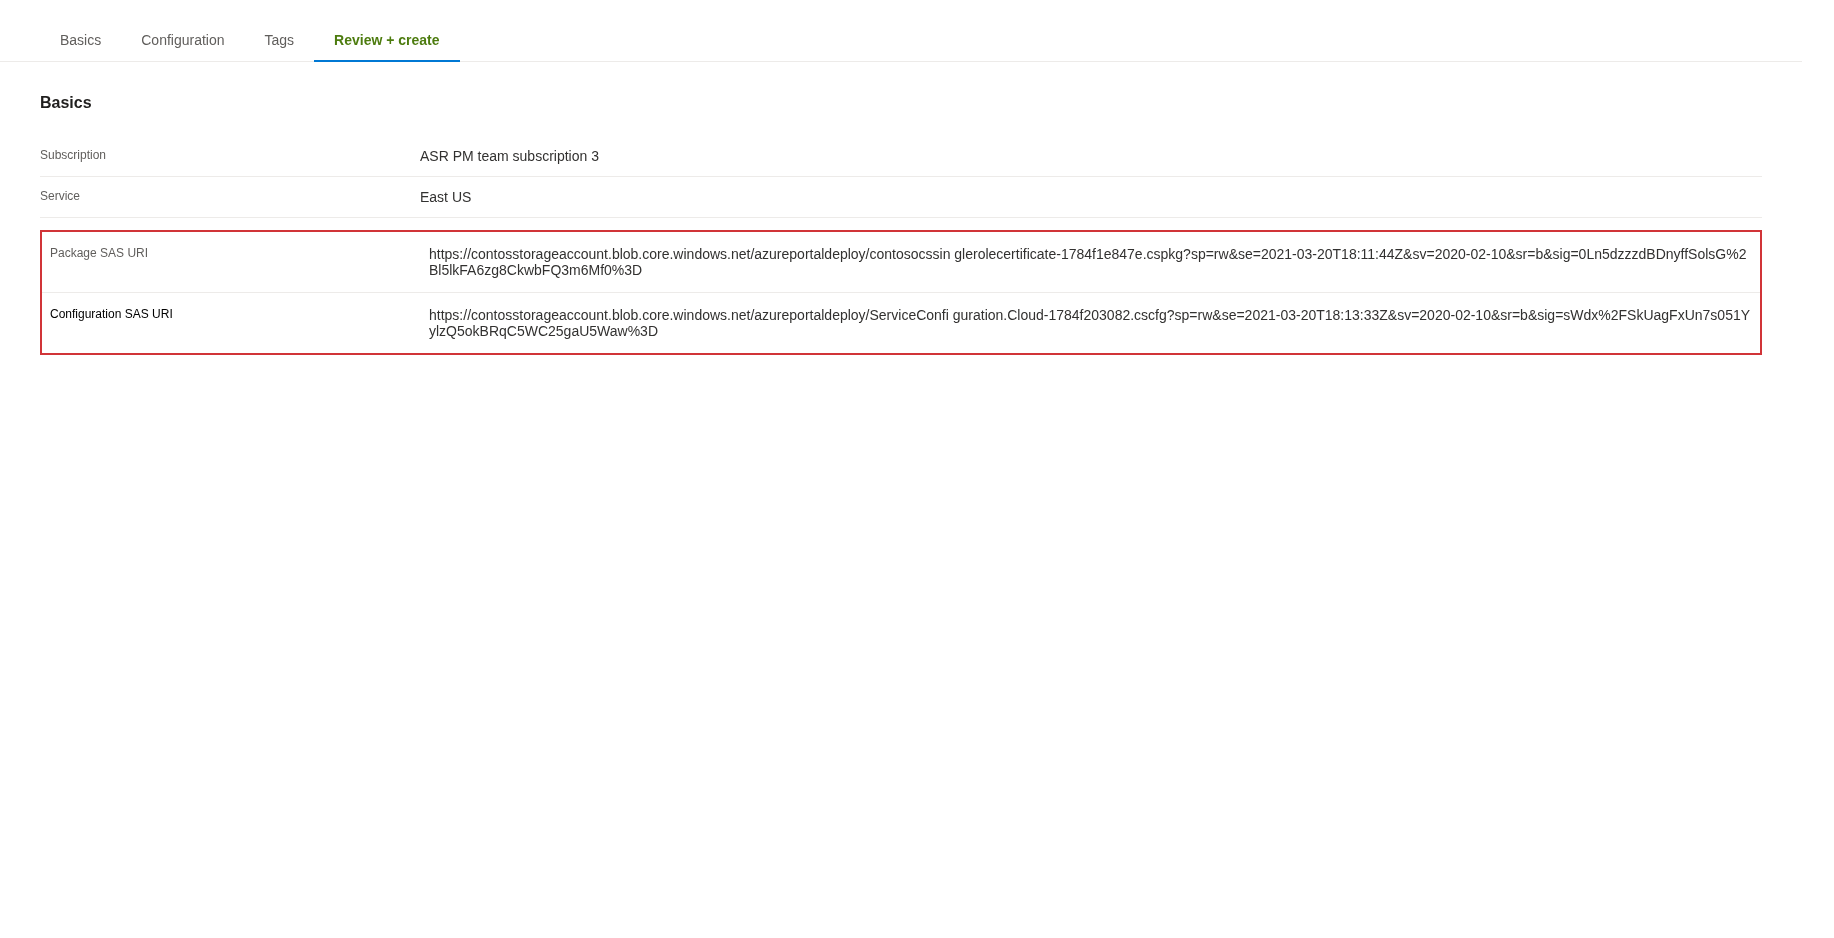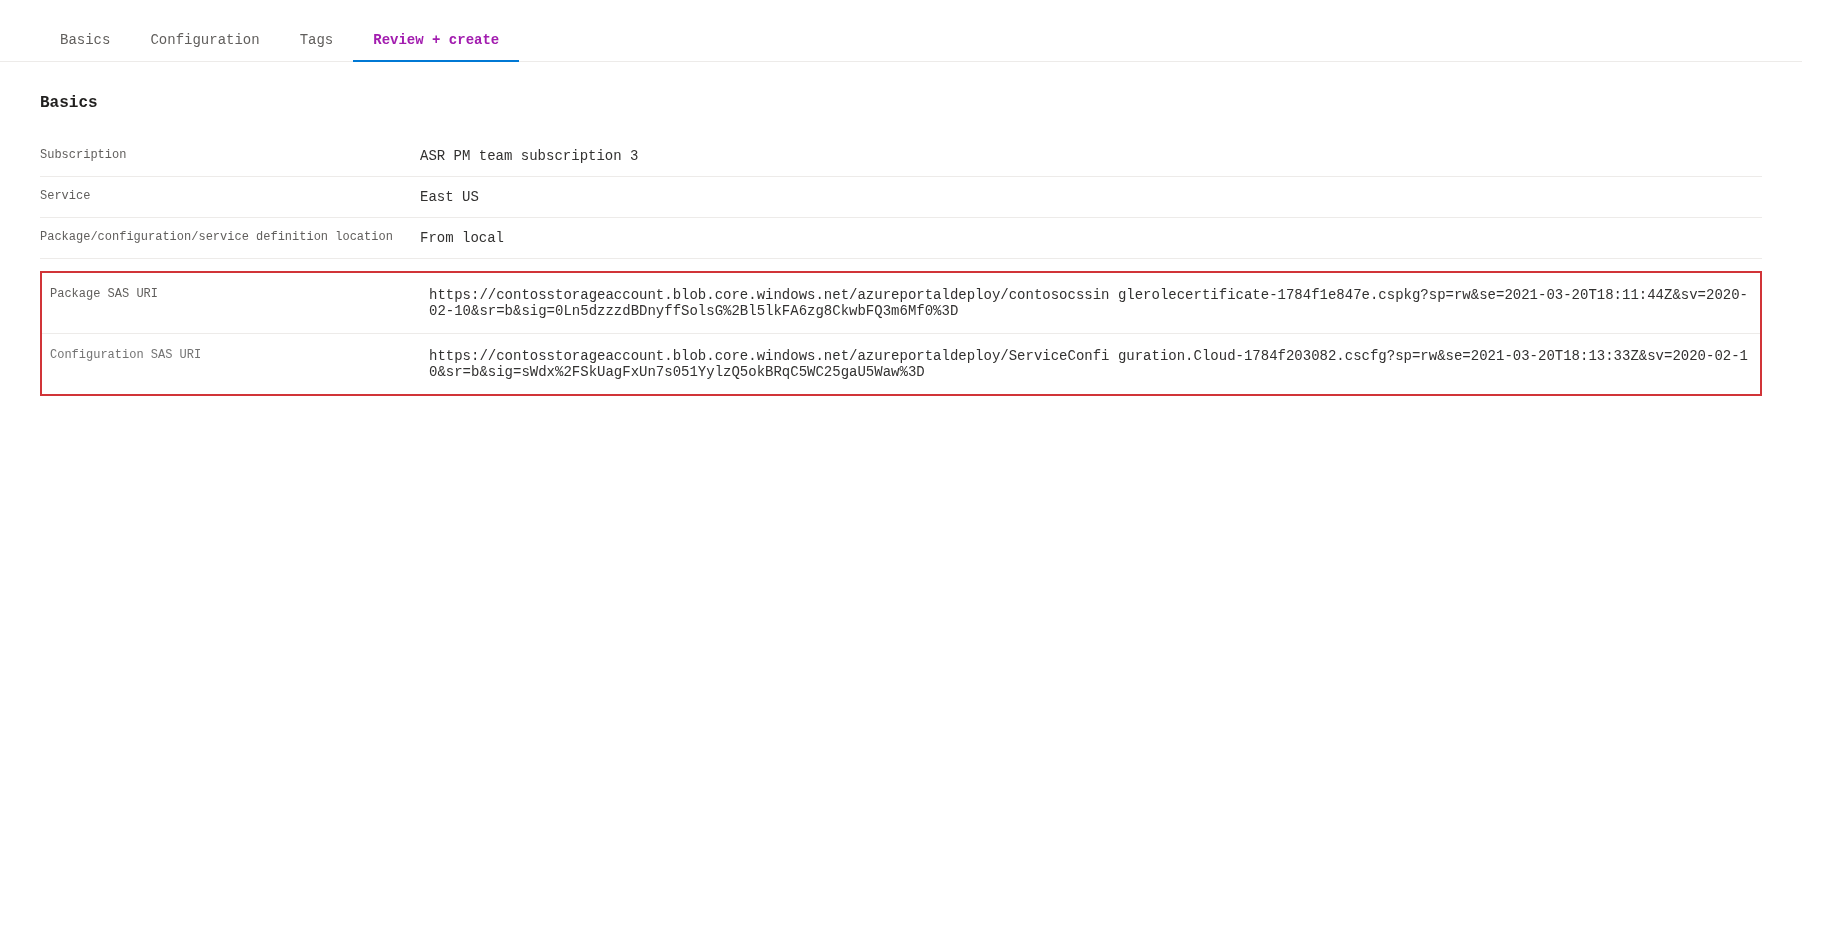--- a/index.html
+++ b/index.html
@@ -13,21 +13,20 @@
       background: #ffffff;
       color: #323130;
       font-size: 14px;
     }
 
     .page-container {
       width: 1802px;
       min-height: 938px;
       padding: 0;
       background: #ffffff;
-      font-family: Liberation Mono, monospace;
     }
 
     
     .tab-nav {
       display: flex;
       align-items: flex-end;
       padding: 20px 40px 0 40px;
       border-bottom: 1px solid #edebe9;
       gap: 0;
     }
@@ -36,21 +35,21 @@
       padding: 12px 20px;
       cursor: pointer;
       font-size: 14px;
       color: #605e5c;
       border-bottom: 2px solid transparent;
       margin-bottom: -1px;
       white-space: nowrap;
     }
 
     .tab-item.active {
-      color: #a21caf;
+      color: #4d7c0f;
       border-bottom: 2px solid #0078d4;
       font-weight: 600;
     }
 
     
     .content {
       padding: 32px 40px;
     }
 
     .section-title {
@@ -112,38 +111,34 @@
           <td>ASR PM team subscription 3</td>
         </tr>
 
 
         <tr>
           <td>Service</td>
           <td>East US</td>
         </tr>
 
 
-        <tr>
-          <td>Package/configuration/service definition location</td>
-          <td>From local</td>
-        </tr>
 
       </tbody>
     </table>
 
     <table class="details-table" style="border: 2px solid #d13438; margin-top: 12px;">
       <tbody>
 
         <tr>
           <td style="width:380px; color:#605e5c; padding: 14px 8px 14px 8px; vertical-align:top;">Package SAS URI</td>
           <td style="color:#323130; word-break:break-all; padding: 14px 8px; vertical-align:top;">https://contosstorageaccount.blob.core.windows.net/azureportaldeploy/contosocssin glerolecertificate-1784f1e847e.cspkg?sp=rw&amp;se=2021-03-20T18:11:44Z&amp;sv=2020-02-10&amp;sr=b&amp;sig=0Ln5dzzzdBDnyffSolsG%2Bl5lkFA6zg8CkwbFQ3m6Mf0%3D</td>
         </tr>
 
         <tr style="border-top: 1px solid #edebe9;">
-          <td style="width:380px; color:#737373; padding: 14px 8px 14px 8px; vertical-align:top;">Configuration SAS URI</td>
+          <td style="width:380px; color:#000000; padding: 14px 8px 14px 8px; vertical-align:top;">Configuration SAS URI</td>
           <td style="color:#323130; word-break:break-all; padding: 14px 8px; vertical-align:top;">https://contosstorageaccount.blob.core.windows.net/azureportaldeploy/ServiceConfi guration.Cloud-1784f203082.cscfg?sp=rw&amp;se=2021-03-20T18:13:33Z&amp;sv=2020-02-10&amp;sr=b&amp;sig=sWdx%2FSkUagFxUn7s051YylzQ5okBRqC5WC25gaU5Waw%3D</td>
         </tr>
       </tbody>
     </table>
 
 
   </div>
 </div>
 
 </body></html>

